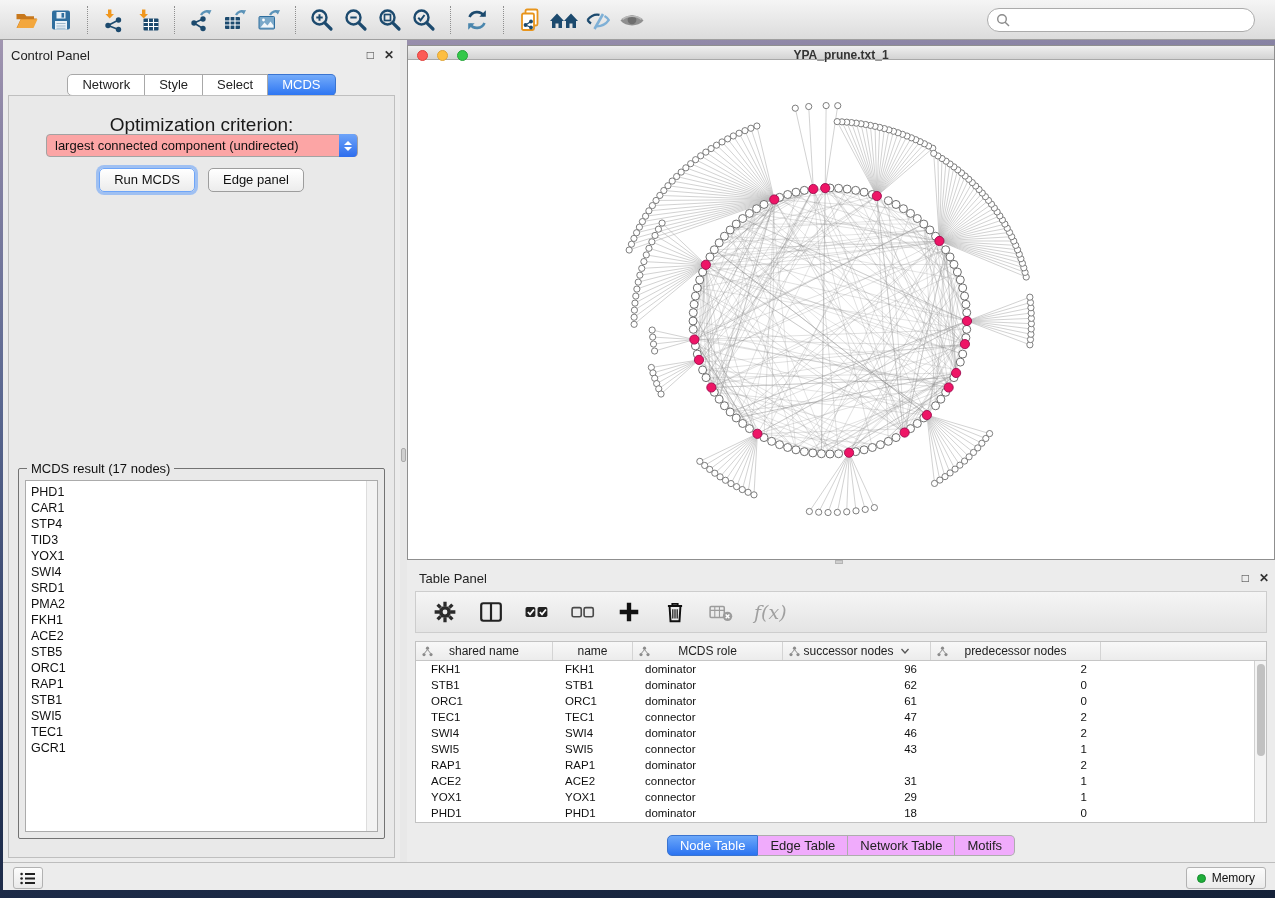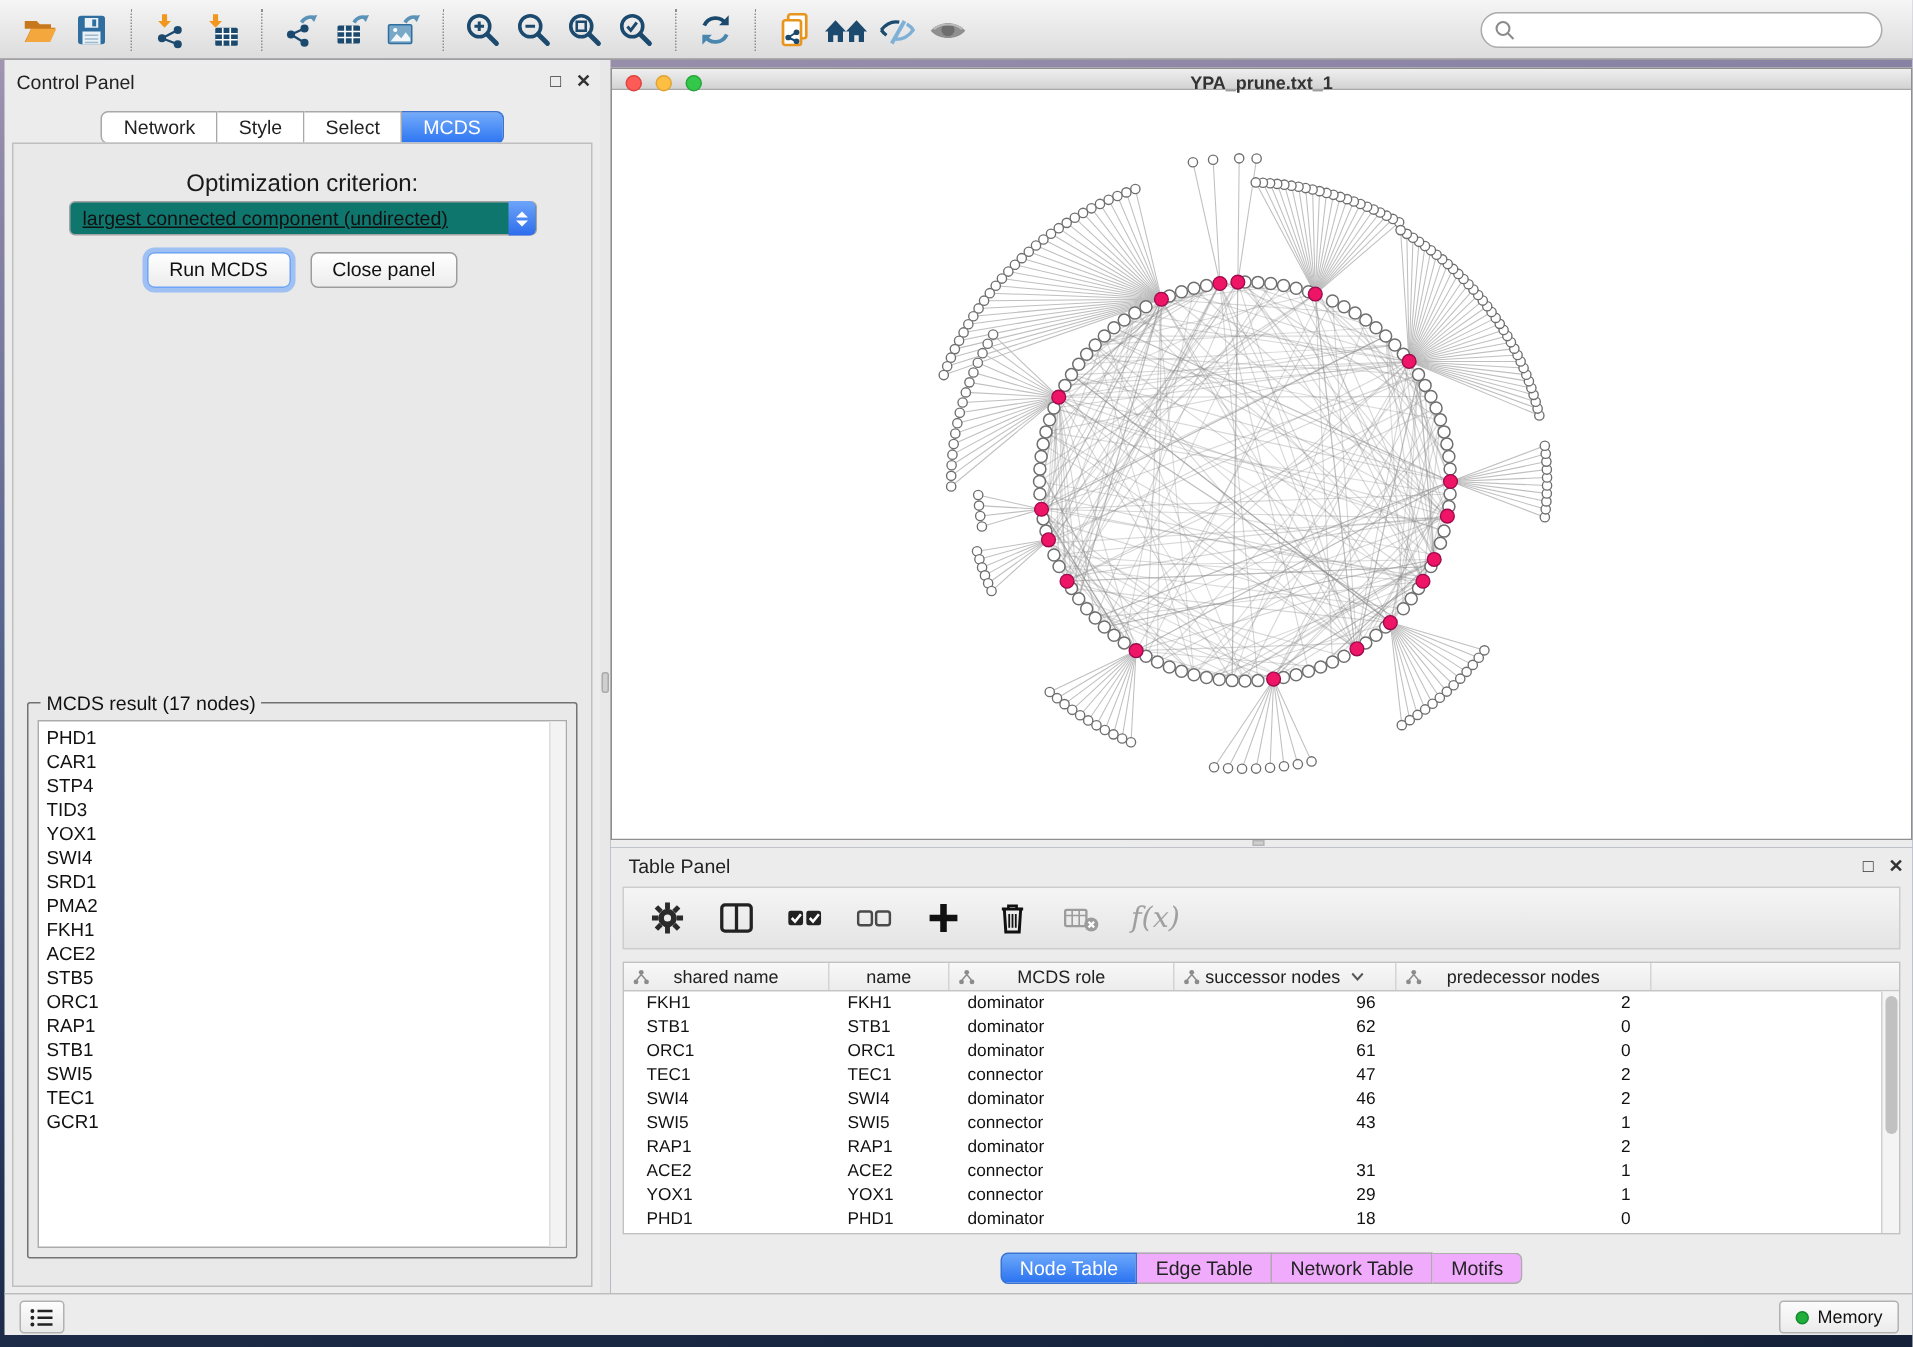--- a/index.html
+++ b/index.html
@@ -26,24 +26,24 @@
   .panel-title { font-size:13px; color:#222; }
   .win-mini { font-size:12px; color:#333; width:16px; text-align:center; cursor:default; }
   #cp-tabs, #tp-tabs { display:flex; justify-content:center; }
   .seg { height:22px; line-height:20px; padding:0 14px; font-size:13px; color:#222;
     background:#fff; border:1px solid #a8a8a8; border-left:none; }
   .seg:first-child { border-left:1px solid #a8a8a8; border-radius:5px 0 0 5px; }
   .seg:last-child { border-radius:0 5px 5px 0; }
   .seg.on { background:linear-gradient(#74abfa,#2e76f2); color:#fff; border-color:#3a74d0; }
   #cp-sub { position:absolute; left:5px; right:5px; top:55px; bottom:4px;
     background:#e9e9e9; border:1px solid #bfbfbf; }
-  #opt-label { position:absolute; top:18px; width:100%; text-align:center; font-size:16px; color:#1a1a1a; }
-  #combo { position:absolute; left:37px; top:38px; width:312px; height:23px; background:#0f766e;
+  #opt-label { position:absolute; top:18px; width:100%; text-align:center; font-size:19px; color:#1a1a1a; }
+  #combo { position:absolute; left:37px; top:38px; width:312px; height:23px; background:#fca5a5;
     border:1px solid #a3a3a3; border-radius:4px; font-size:13px; color:#111;
-    display:flex; align-items:center; padding-left:8px;text-decoration:underline; }
+    display:flex; align-items:center; padding-left:8px; }
   #combo-step { position:absolute; right:0; top:-1px; width:18px; height:23px;
     background:linear-gradient(#6ea4f9,#2d6ded); border-radius:0 4px 4px 0;
     display:flex; flex-direction:column; align-items:center; justify-content:center; gap:2px; }
   .tri-up { width:0;height:0;border-left:4px solid transparent;border-right:4px solid transparent;border-bottom:4px solid #fff; }
   .tri-dn { width:0;height:0;border-left:4px solid transparent;border-right:4px solid transparent;border-top:4px solid #fff; }
   #btn-row { position:absolute; top:72px; width:100%; display:flex; justify-content:center; gap:13px; }
   .pbtn { height:24px; padding:0 14px; font-size:13px; color:#111; background:linear-gradient(#ffffff,#ececec);
     border:1px solid #9d9d9d; border-radius:5px; line-height:22px; }
   .pbtn.focus { box-shadow:0 0 0 3px rgba(110,165,248,.6); border-color:#6ea5f8; }
   #result-group { position:absolute; left:9px; right:9px; top:372px; height:371px;
@@ -273,21 +273,21 @@
       <div id="opt-label">Optimization criterion:</div>
       <div id="combo">
         <span>largest connected component (undirected)</span>
         <div id="combo-step">
             <div class="tri-up"></div>
             <div class="tri-dn"></div>
           </div>
       </div>
       <div id="btn-row">
         <div class="pbtn focus">Run MCDS</div>
-        <div class="pbtn">Close panel</div>
+        <div class="pbtn">Edge panel</div>
       </div>
       <div id="result-group">
         <div id="result-legend">MCDS result (17 nodes)</div>
         <ul id="mcds-list">
             <li>PHD1</li>
             <li>CAR1</li>
             <li>STP4</li>
             <li>TID3</li>
             <li>YOX1</li>
             <li>SWI4</li>

